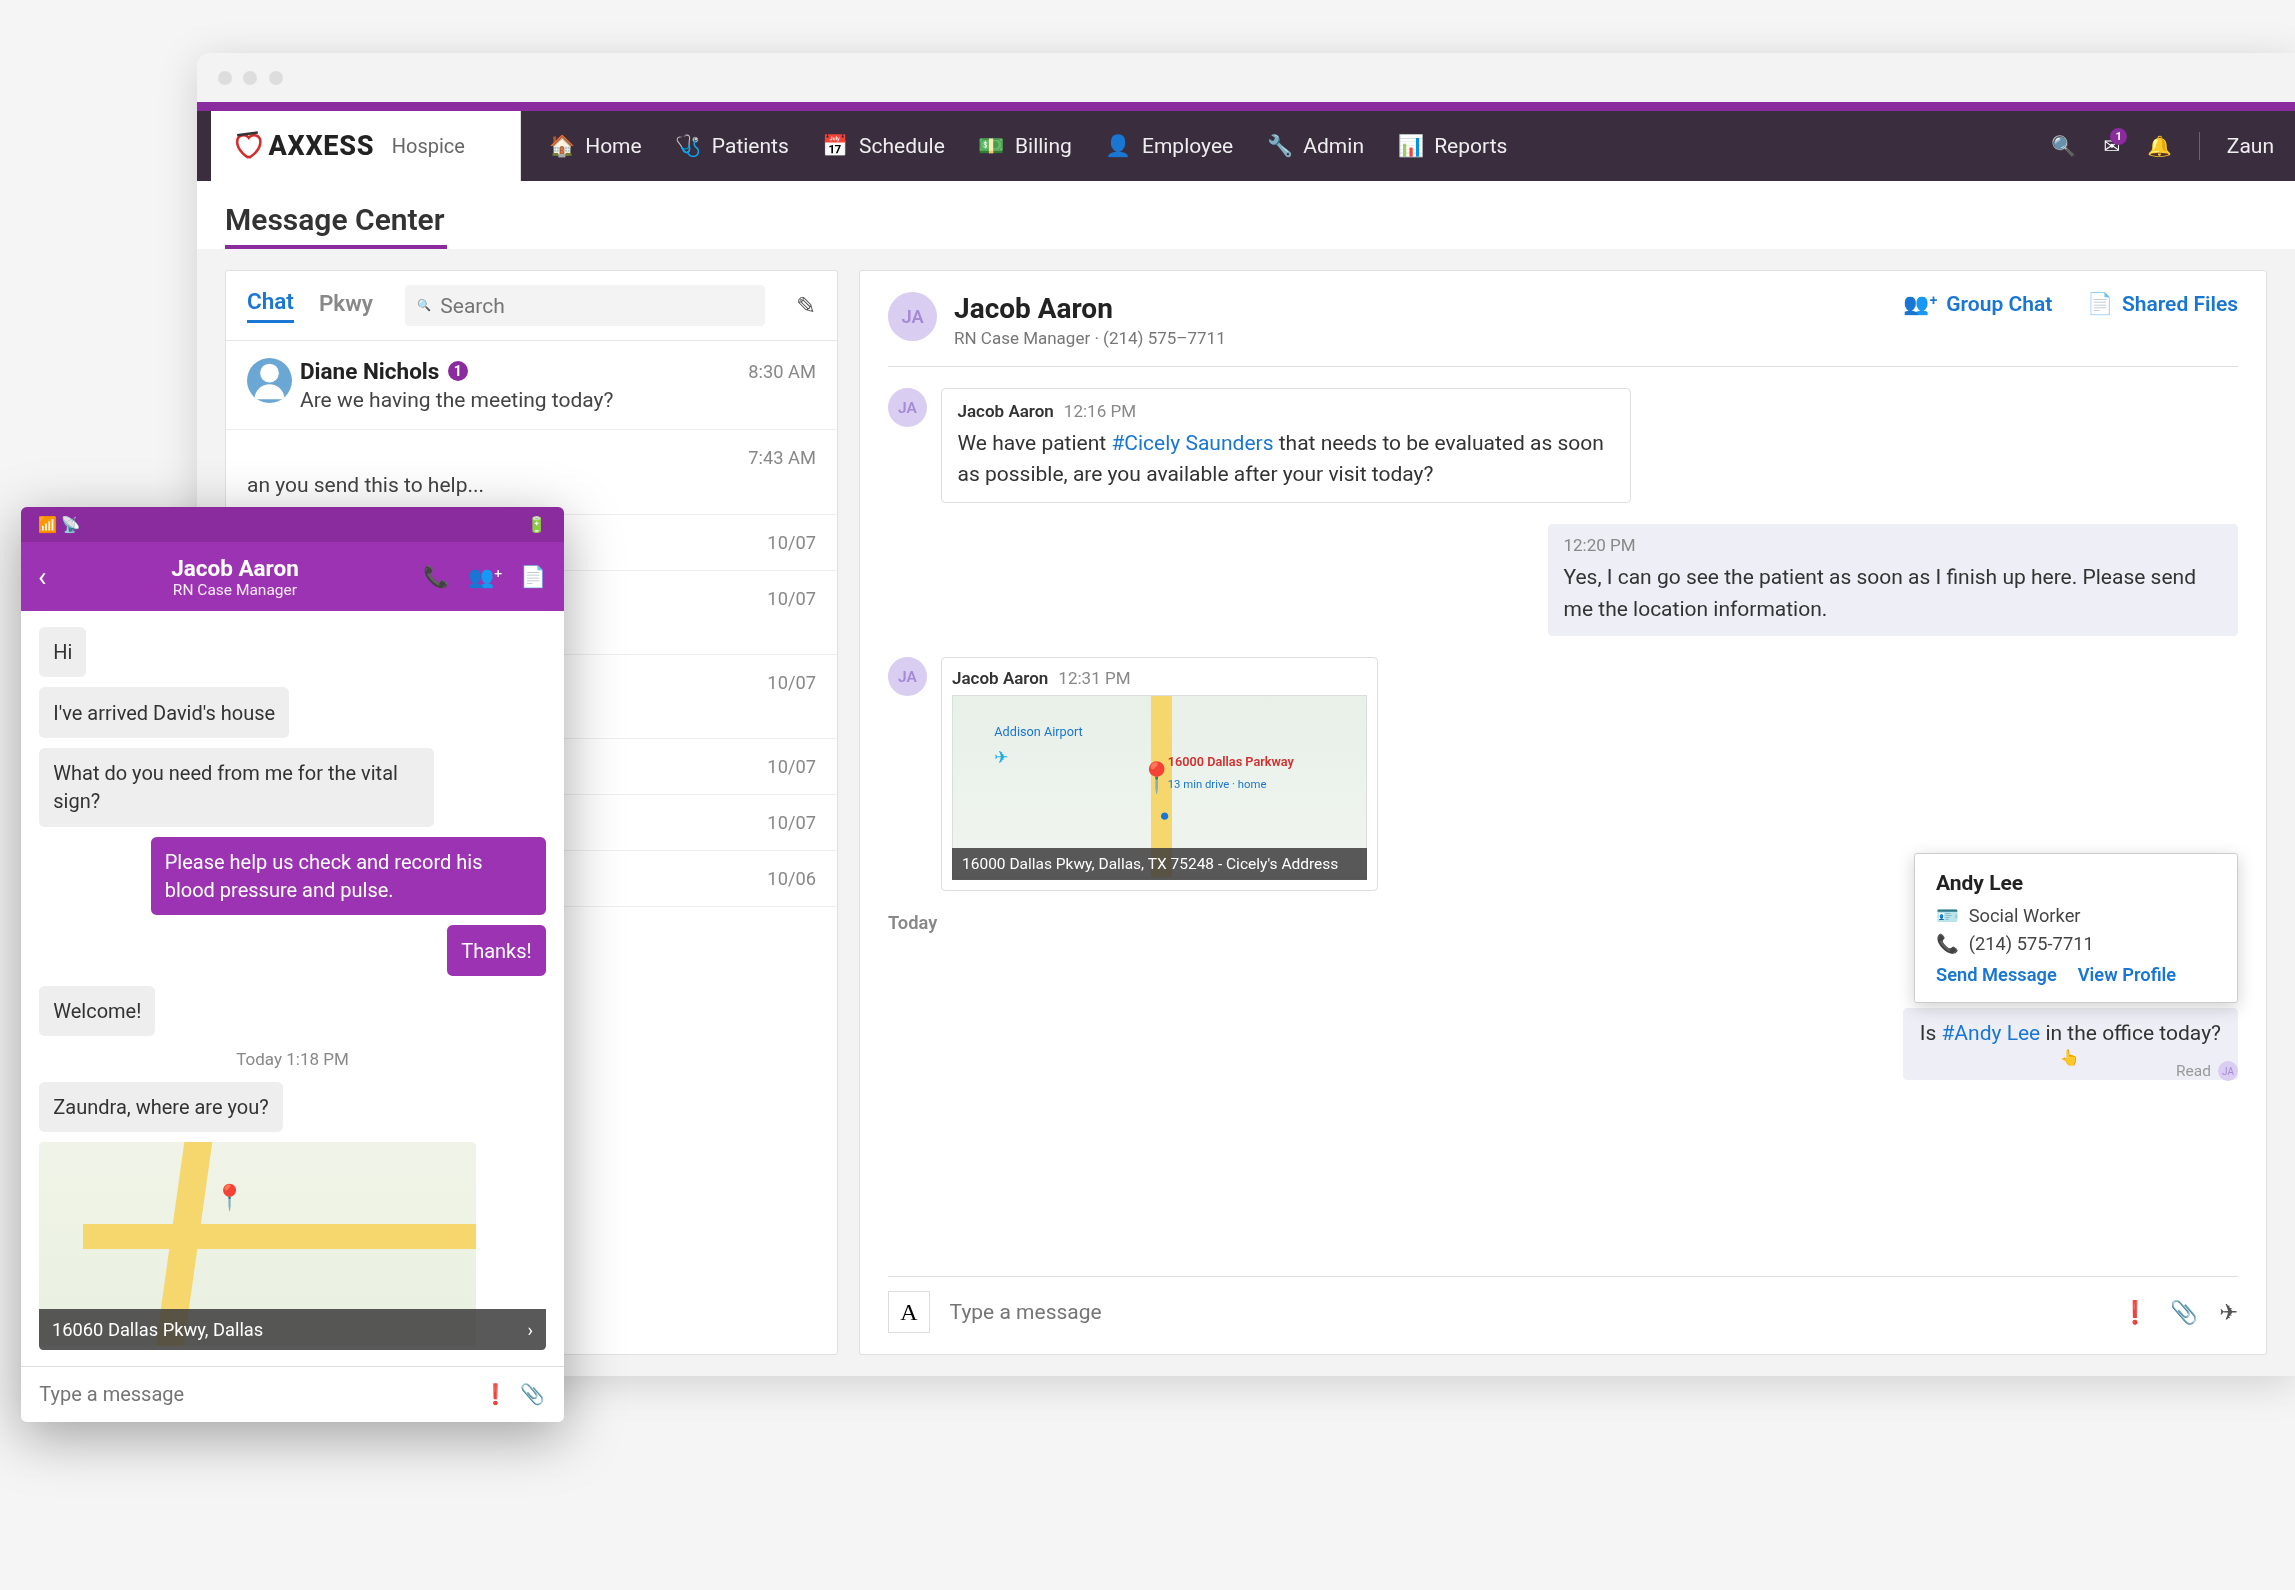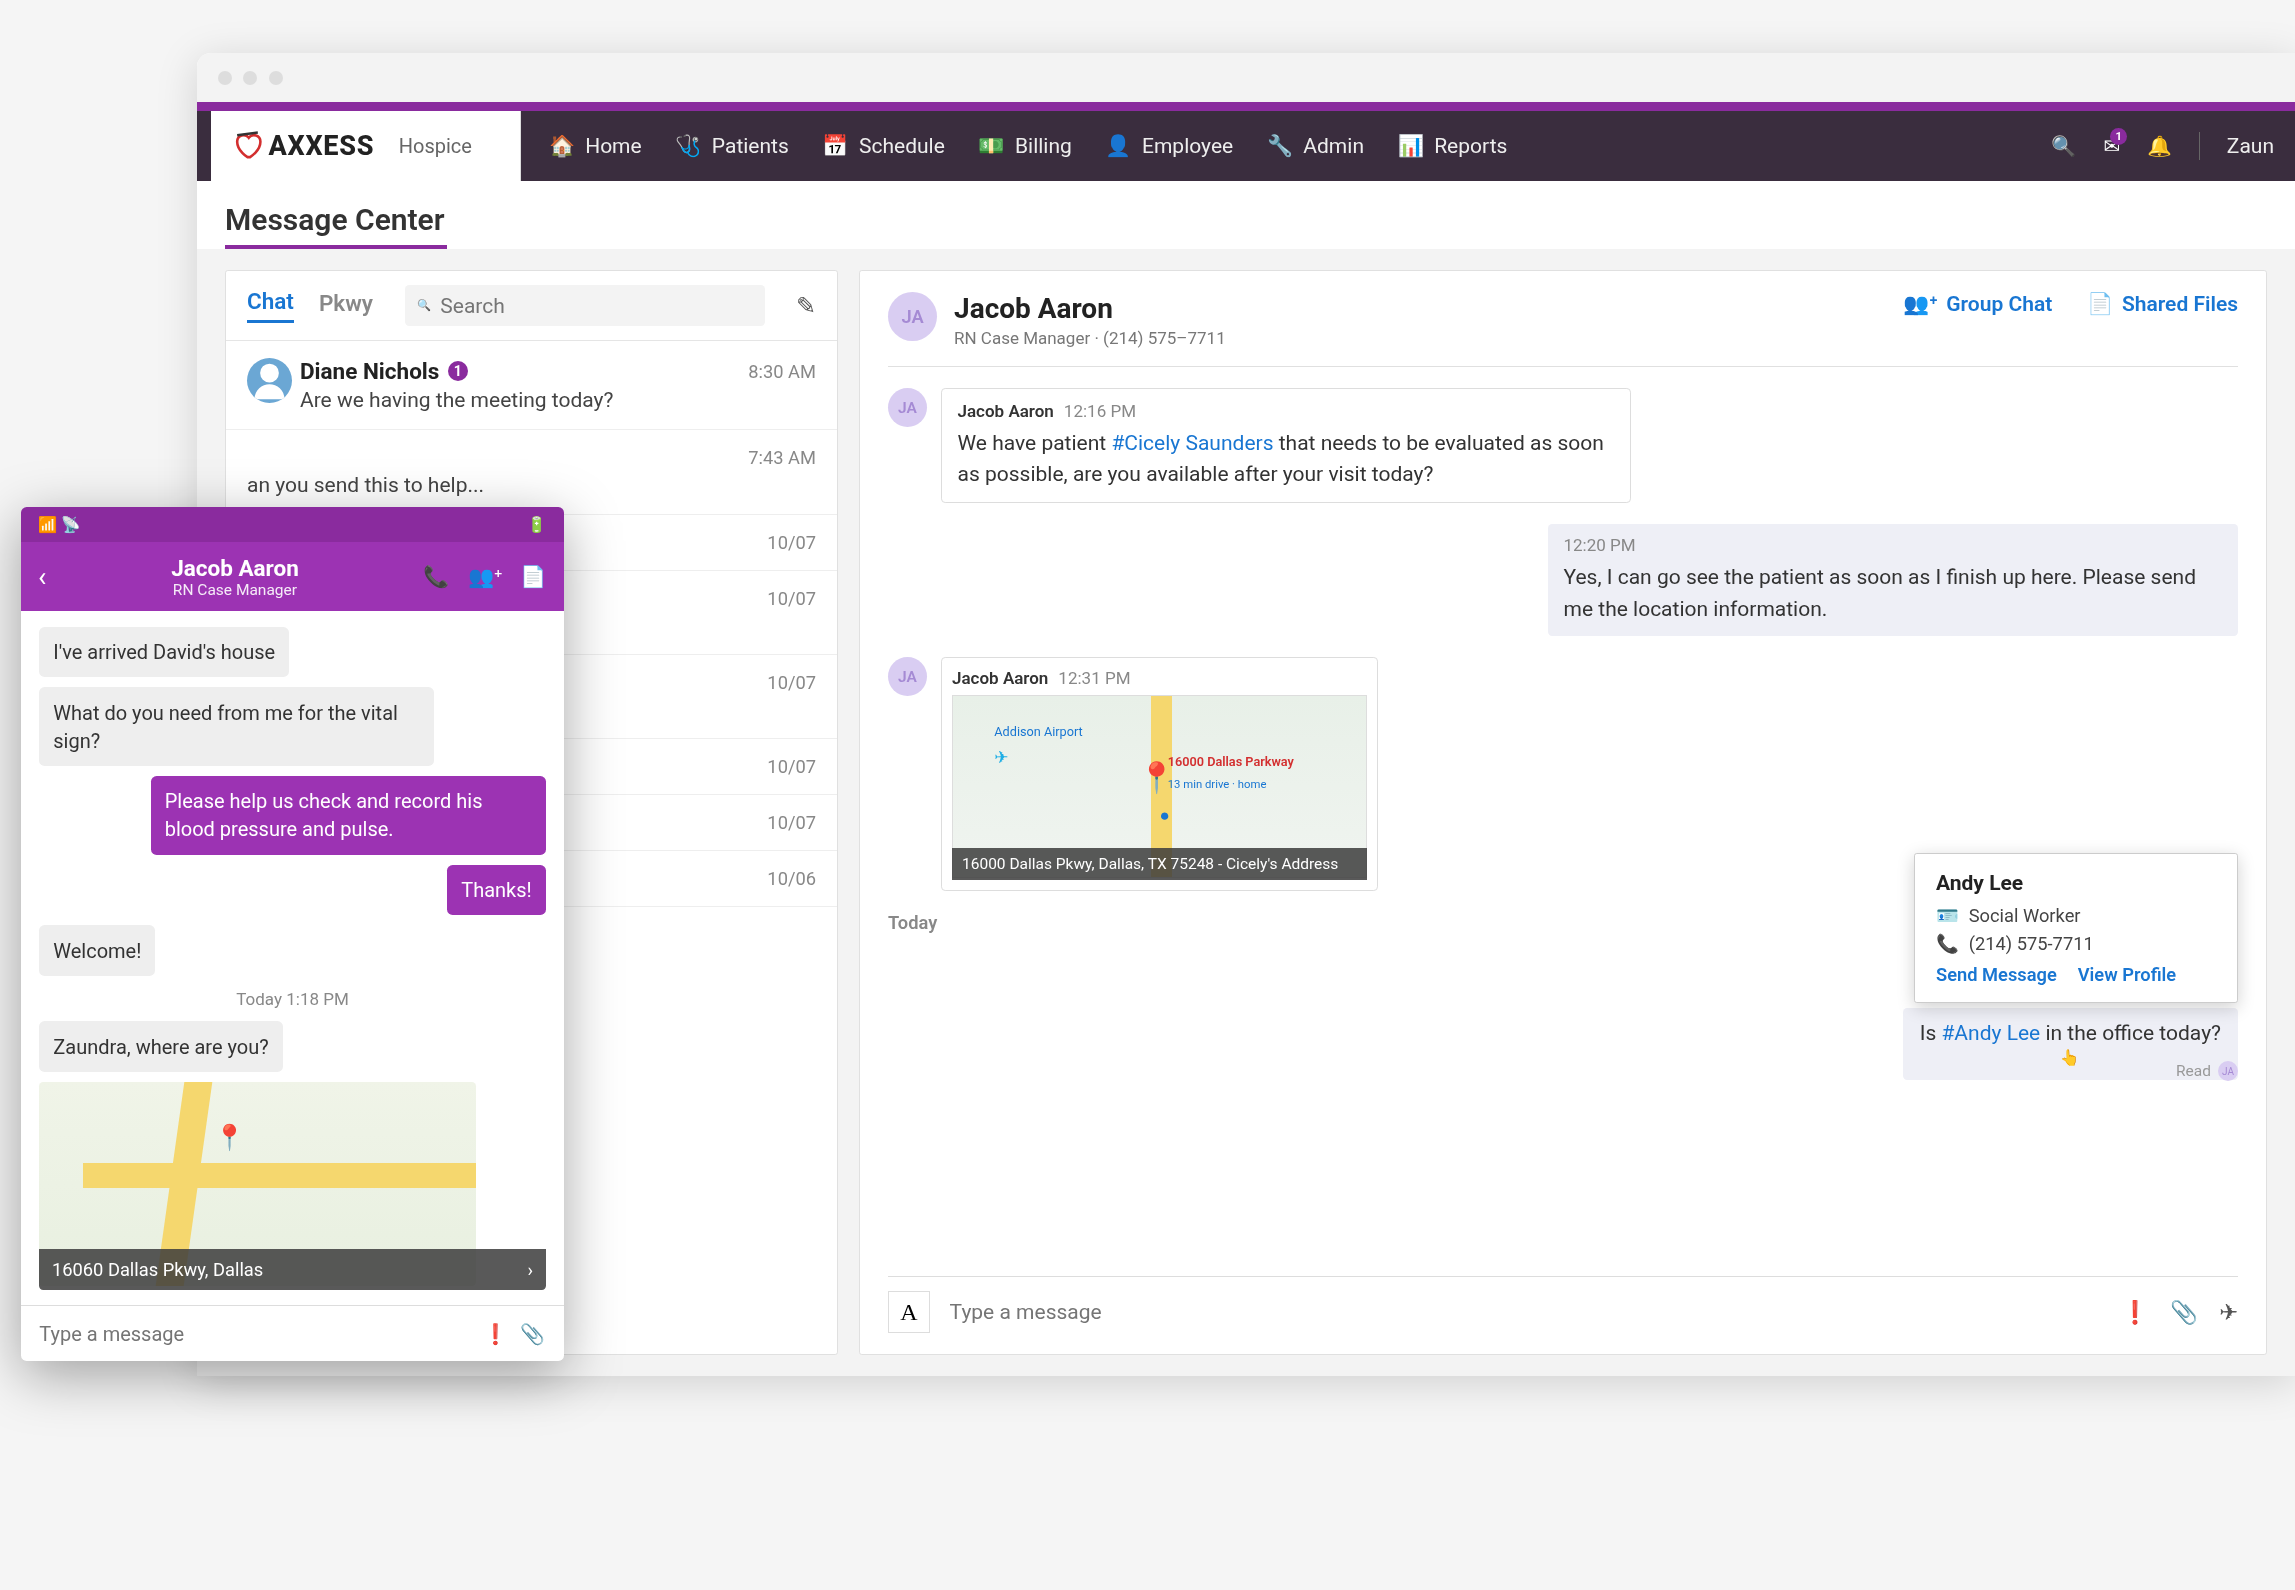--- a/index.html
+++ b/index.html
@@ -5,21 +5,21 @@
 *{box-sizing:border-box;margin:0;padding:0;font-family:-apple-system,BlinkMacSystemFont,"Segoe UI",Roboto,Arial,sans-serif}
 body{background:#f5f5f5;width:2295px;height:1591px;position:relative;overflow:hidden}
 .desktop-window{position:absolute;left:197px;top:53px;right:0;background:#fff;border-radius:14px 0 0 0;overflow:hidden;box-shadow:0 7px 42px rgba(0,0,0,0.15)}
 .window-titlebar{height:49px;background:#f3f3f3;display:flex;align-items:center;padding:0 21px}
 .traffic-lights{display:flex;gap:11.3px}
 .traffic-light{width:14px;height:14px;border-radius:50%;background:#ddd}
 .purple-strip{height:8.5px;background:#8a2b9e}
 .top-nav{background:#3a2d3e;height:70px;display:flex;align-items:center;padding:0 14px;color:#fff}
 .logo-box{background:#fff;padding:10.6px 21px;display:flex;align-items:center;gap:5.6px;border-right:0.7px solid #ddd;height:100%;min-width:310px}
 .logo-text{font-size:27px;font-weight:800;color:#222;letter-spacing:0.7px}
-.logo-sub{font-size:20px;color:#666;font-weight:400;margin-left:19px}
+.logo-sub{font-size:20px;color:#666;font-weight:400;margin-left:12px}
 .nav-items{display:flex;align-items:center;gap:34px;margin-left:28px;flex:1}
 .nav-item{display:flex;align-items:center;gap:10px;font-size:21px;color:#eee;cursor:pointer}
 .nav-right{display:flex;align-items:center;gap:27px;margin-right:7px}
 .nav-icon{font-size:20px;cursor:pointer;position:relative}
 .nav-badge{position:absolute;top:-5.6px;right:-7px;background:#8a2b9e;color:#fff;border-radius:50%;width:17px;height:17px;font-size:11.3px;display:flex;align-items:center;justify-content:center;font-weight:700}
 .nav-divider{width:0.7px;height:28px;background:#666}
 .nav-user{font-size:21px;color:#eee}
 .page-title{padding:21px 28px 0;font-size:30px;font-weight:600;color:#333}
 .page-title-underline{height:3.5px;width:222px;background:#8a2b9e;margin:8.5px 0 0 28px}
 .title-sep{height:0.7px;background:#ddd;margin-top:0}
@@ -353,20 +353,23 @@
       <div class="mobile-subtitle">RN Case Manager</div>
     </div>
     <div class="mobile-actions">
       <span>📞</span>
       <span>👥⁺</span>
       <span>📄</span>
     </div>
   </div>
   <div class="mobile-body">
     <div class="m-msg">
+        <div class="m-bubble">Hi</div>
+      </div>
+    <div class="m-msg">
         <div class="m-bubble">I've arrived David's house</div>
       </div>
     <div class="m-msg">
         <div class="m-bubble">What do you need from me for the vital sign?</div>
       </div>
     <div class="m-msg out">
         <div class="m-bubble">Please help us check and record his blood pressure and pulse.</div>
       </div>
     <div class="m-msg out">
         <div class="m-bubble">Thanks!</div>

